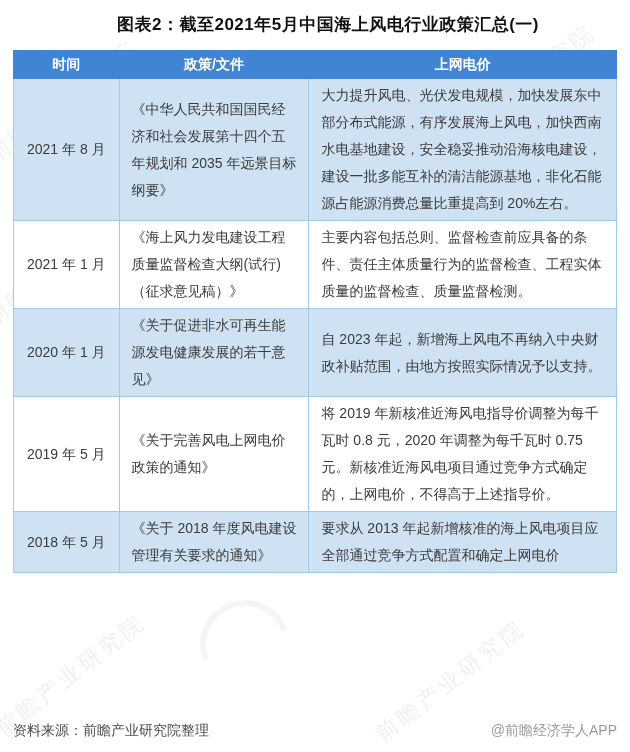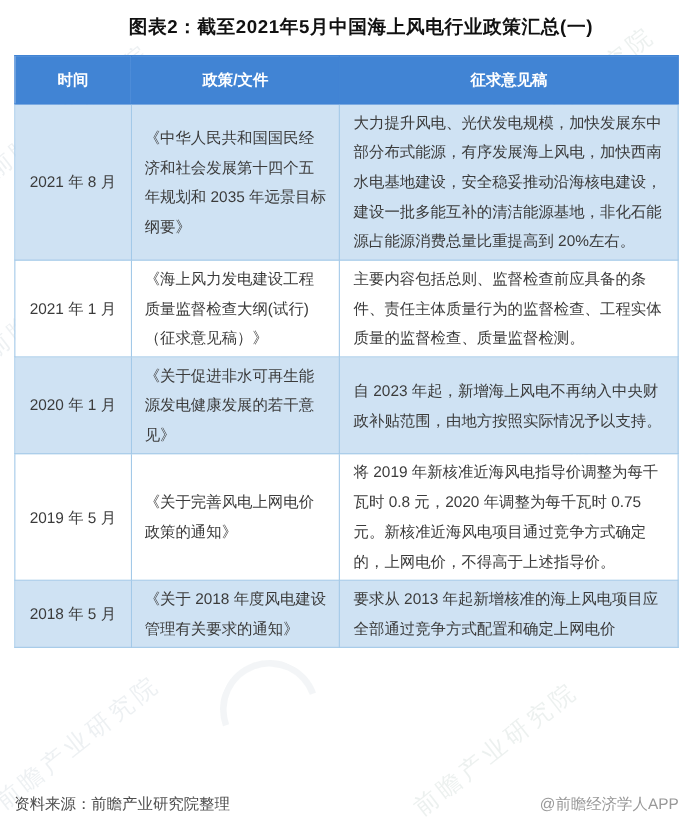--- a/index.html
+++ b/index.html
@@ -44,21 +44,21 @@
     width: 100%;
     border-collapse: collapse;
     table-layout: fixed;
     font-size: 14px;
   }
   table.policy-table th {
     background: var(--header-bg);
     color: var(--header-text);
     font-weight: bold;
     font-size: 14px;
-    height: 44px;
+    height: 28px;
     text-align: center;
     vertical-align: middle;
     border: 1px solid var(--header-bg);
   }
   table.policy-table td {
     border: 1px solid var(--border);
     vertical-align: middle;
     line-height: 27px;
     padding: 3px 12px;
     background: var(--row-bg);
@@ -128,21 +128,21 @@
   <table class="policy-table">
     <colgroup>
       <col class="col1">
         <col class="col2">
         <col class="col3">
     </colgroup>
     <thead>
       <tr>
         <th>时间</th>
         <th>政策/文件</th>
-        <th>征求意见稿</th>
+        <th>上网电价</th>
       </tr>
     </thead>
     <tbody>
         <tr class="shaded">
     <td class="col-time">2021 年 8 月</td>
     <td>《中华人民共和国国民经济和社会发展第十四个五年规划和 2035 年远景目标纲要》</td>
     <td>大力提升风电、光伏发电规模，加快发展东中部分布式能源，有序发展海上风电，加快西南水电基地建设，安全稳妥推动沿海核电建设，建设一批多能互补的清洁能源基地，非化石能源占能源消费总量比重提高到 20%左右。</td>
   </tr>
         <tr>
     <td class="col-time">2021 年 1 月</td>

